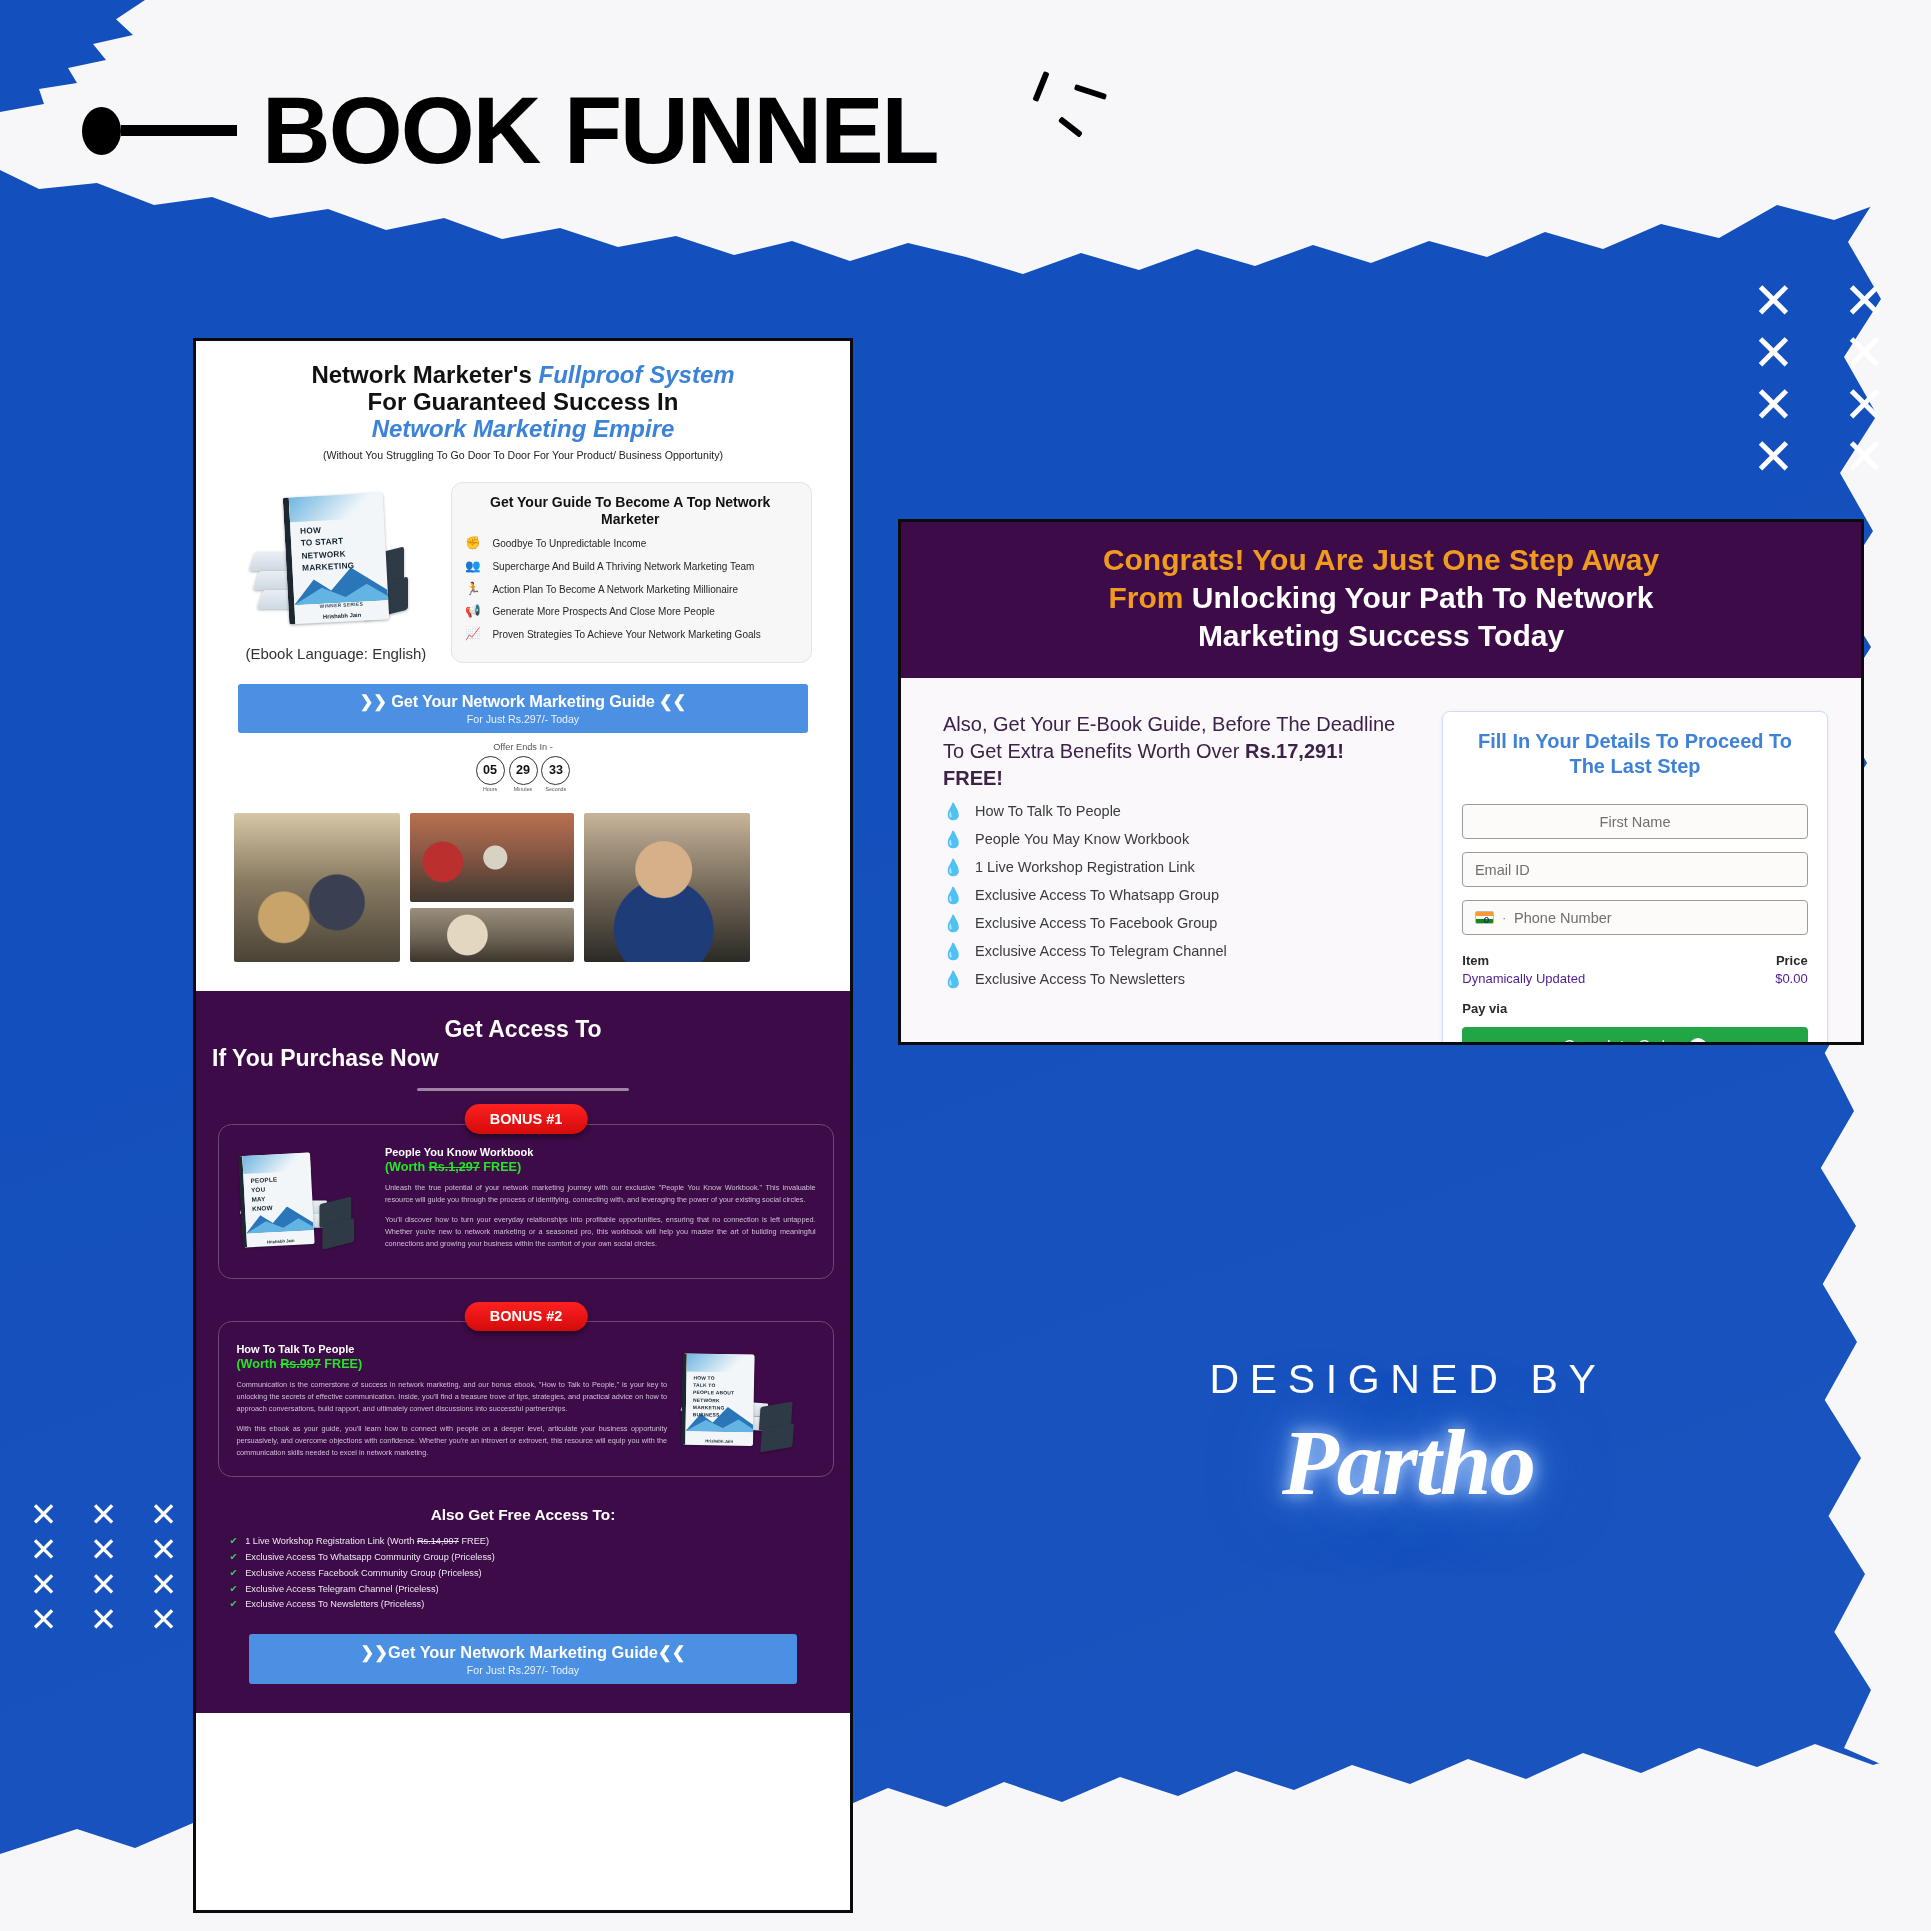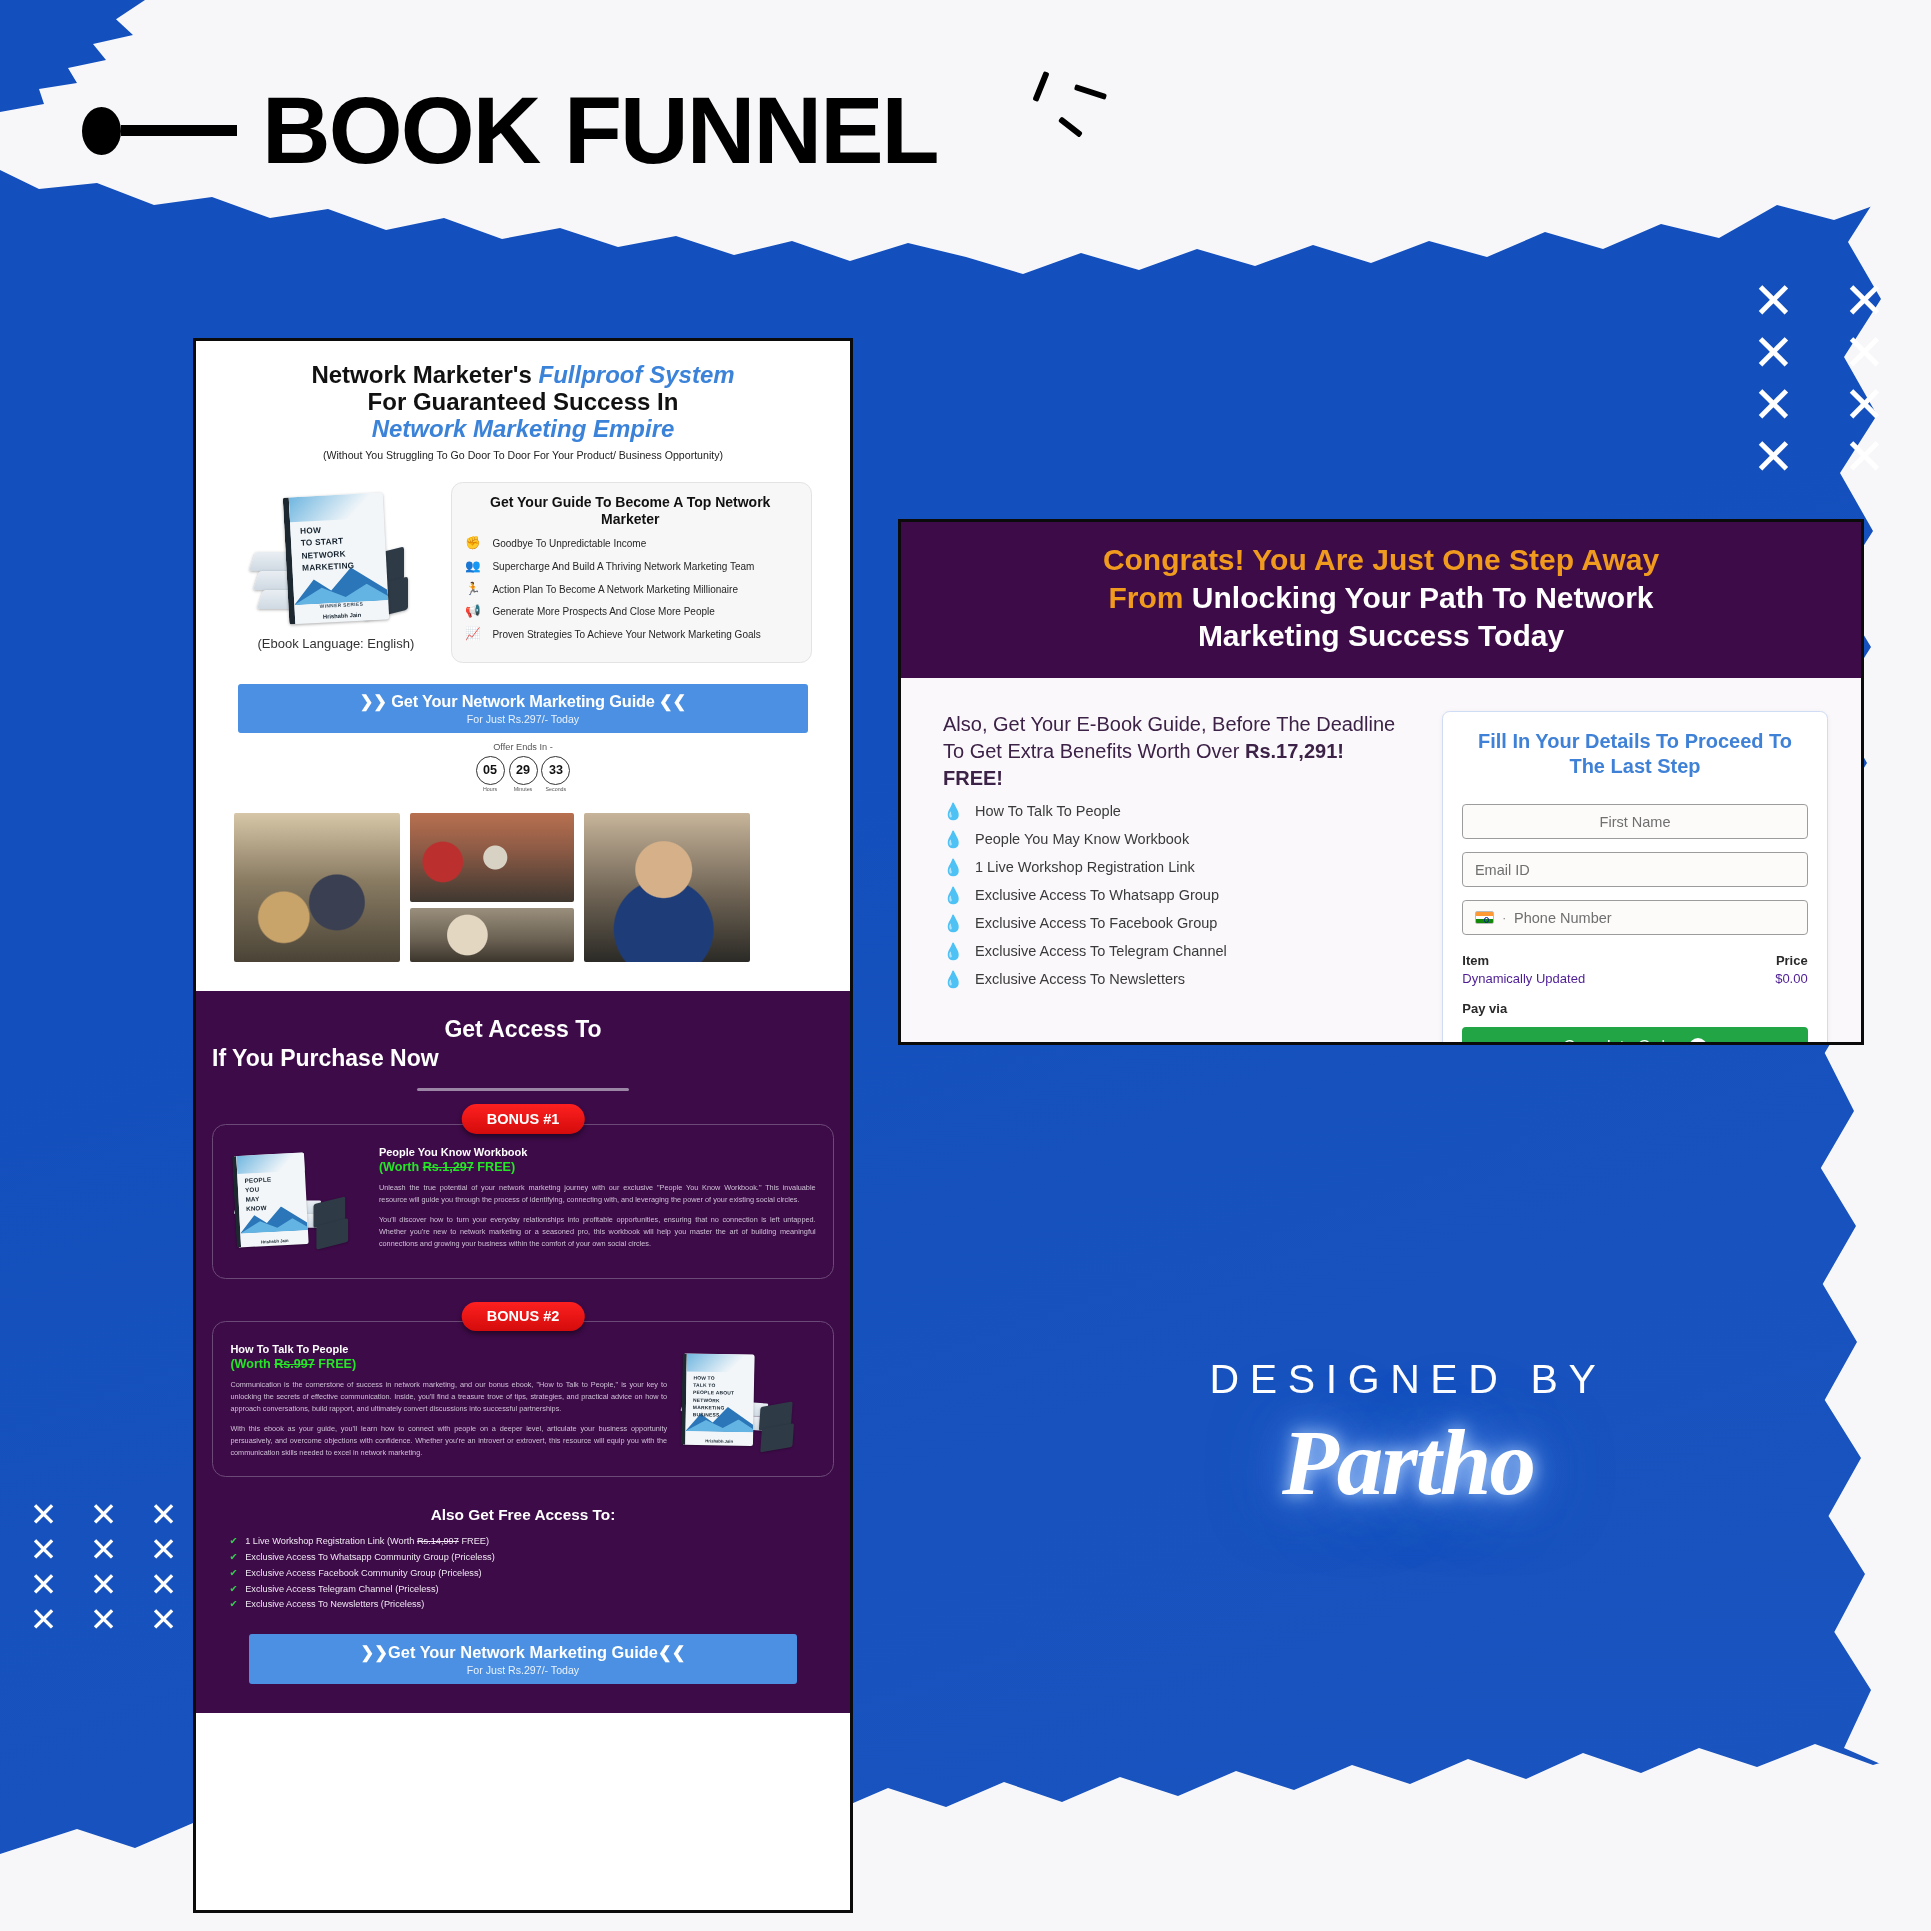--- a/index.html
+++ b/index.html
@@ -117,21 +117,21 @@
     font-weight: 700; color: #111; line-height: 1.12;
     font-size: 24px; margin-top: 7.7px;
   }
   .lp-head .blue { color: #3b82d9; font-style: italic; }
   .lp-sub {
     text-align: center; font-size: 10.6px; color: #222; margin-top: 5.8px;
   }
 
   .lp-mid { display: flex; gap: 13.5px; margin-top: 21px; padding: 0 17.4px; }
   .lp-book-col { width: 203px; display: flex; flex-direction: column; align-items: center; }
-  .lp-lang { font-size: 13px; color: #333; margin-top: 7px; }
+  .lp-lang { font-size: 15px; color: #333; margin-top: 16px; }
 
   
   .bookstack { position: relative; width: 183px; height: 147px; }
   .bk {
     position: absolute; border-radius: 2.9px;
     background: linear-gradient(180deg,#e9eef3 0%, #cfd9e2 100%);
     box-shadow: 0 1px 2.9px rgba(0,0,0,.3);
   }
   .bk-b1 { left: 7.7px;  top: 70px; width: 116px; height: 19.3px; transform: skewX(-18deg); }
   .bk-b2 { left: 11.6px; top: 89px; width: 116px; height: 19.3px; transform: skewX(-18deg); }
@@ -226,21 +226,21 @@
       radial-gradient(circle at 48% 78%, #1e3c78 0 34%, transparent 35%),
       linear-gradient(180deg,#c7b49a 0%, #6e6354 55%, #2b2a26 100%); }
 
   
   .lp-purple { background: #3d0b48; padding: 25px 16px 29px; }
   .pp-t1 { text-align: center; color: #fff; font-size: 23px; font-weight: 700; }
   .pp-t2 { text-align: center; color: #f6e98a; font-size: 23px; font-weight: 700; margin-top: 1.9px; }
   .pp-t3 { text-align: left; color: #fff; font-size: 23px; font-weight: 700; margin-top: 1.9px; }
   .pp-rule { width: 212px; height: 2.9px; background: #9b86a5; margin: 15.4px auto 0; border-radius: 1.9px; }
 
-  .bonus-wrap { position: relative; margin-top: 33px; }
+  .bonus-wrap { position: relative; margin-top: 33px; margin-left: 6px; }
   .bonus-badge {
     position: absolute; left: 50%; top: -19.3px; transform: translateX(-50%);
     background: linear-gradient(180deg,#fe2020 0%, #d40b0b 100%);
     color: #fff; font-weight: 700; font-size: 14.5px;
     padding: 6.8px 25px; border-radius: 21px; z-index: 3;
     box-shadow: 0 2.9px 5.8px rgba(0,0,0,.45);
     white-space: nowrap;
   }
   .bonus-box {
     border: 1.4px solid #6c4a78; border-radius: 13.5px;

